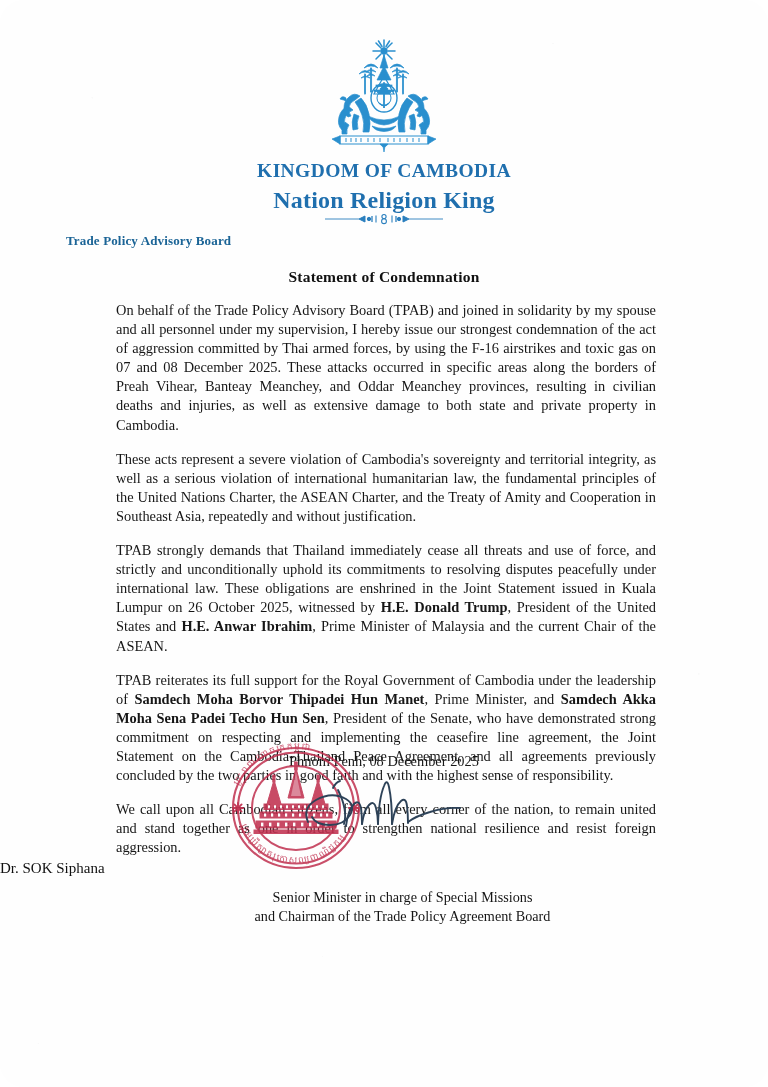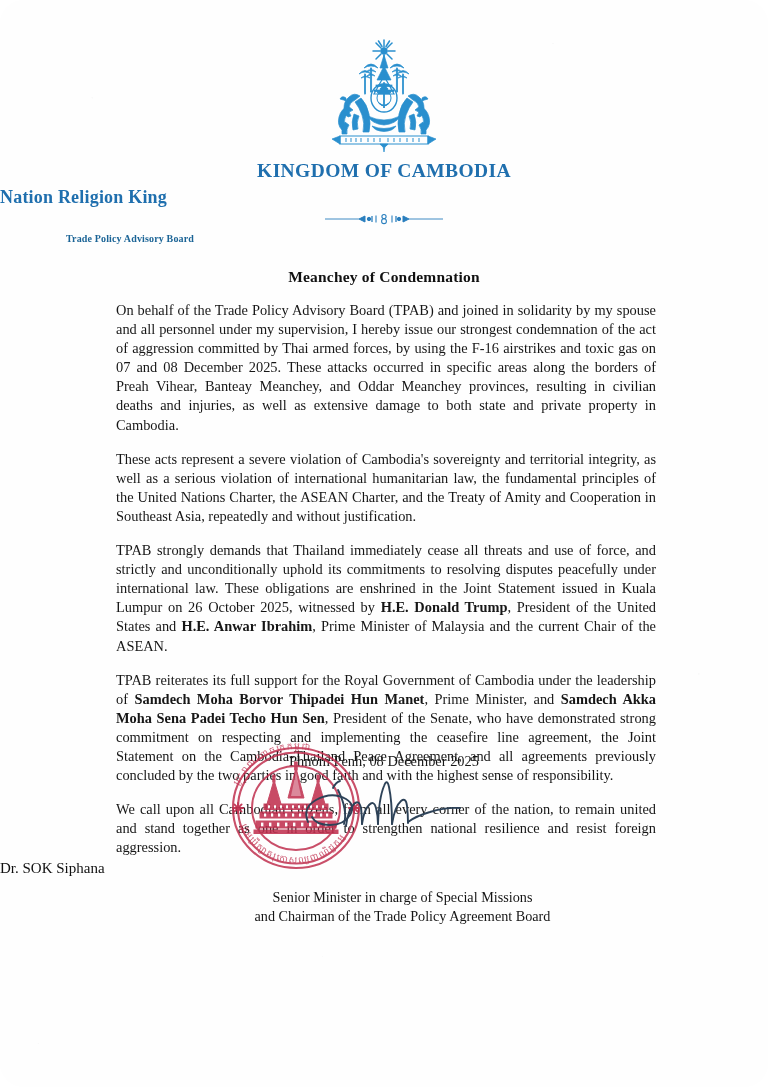--- a/index.html
+++ b/index.html
@@ -50,41 +50,41 @@
     font-weight: bold;
     font-size: 19.5px;
     letter-spacing: 0.4px;
     color: #1f6fae;
   }
   .nation-line {
     position: absolute;
     top: 187px;
     left: 0;
     right: 0;
-    text-align: left;
+    text-align: center;
     font-weight: bold;
-    font-size: 18px;
+    font-size: 24px;
     letter-spacing: 0.2px;
     color: #1f6fae;
   }
   .ornament-wrap {
     position: absolute;
     top: 212px;
     left: 0;
     right: 0;
     display: flex;
     justify-content: center;
   }
 
   .board-line {
     position: absolute;
     top: 233px;
     left: 66px;
     font-weight: bold;
-    font-size: 10px;
+    font-size: 13px;
     color: #1b6496;
     letter-spacing: 0.15px;
   }
 
   .doc-title {
     position: absolute;
     top: 268px;
     left: 0;
     right: 0;
     text-align: center;
@@ -289,21 +289,21 @@
         <line x1="57" y1="3.5" x2="57" y2="10.5" stroke-width="1.1"></line>
         <line x1="73" y1="3.5" x2="73" y2="10.5" stroke-width="1.1"></line>
         <circle cx="65" cy="4.6" r="2.1" fill="none" stroke-width="1.1"></circle>
         <circle cx="65" cy="9.2" r="2.4" fill="none" stroke-width="1.1"></circle>
       </g>
     </svg>
   </div>
 
   <div class="board-line">Trade Policy Advisory Board</div>
 
-  <div class="doc-title">Meanchey of Condemnation</div>
+  <div class="doc-title">Statement of Condemnation</div>
 
   <div class="body-block">
     <p class="para"><span>On behalf of the Trade Policy Advisory Board (TPAB) and joined in solidarity by my spouse and all personnel under my supervision, I hereby issue our strongest condemnation of the act of aggression committed by Thai armed forces, by using the F-16 airstrikes and toxic gas on 07 and 08 December 2025. These attacks occurred in specific areas along the borders of Preah Vihear, Banteay Meanchey, and Oddar Meanchey provinces, resulting in civilian deaths and injuries, as well as extensive damage to both state and private property in Cambodia.</span></p>
     <p class="para"><span>These acts represent a severe violation of Cambodia's sovereignty and territorial integrity, as well as a serious violation of international humanitarian law, the fundamental principles of the United Nations Charter, the ASEAN Charter, and the Treaty of Amity and Cooperation in Southeast Asia, repeatedly and without justification.</span></p>
     <p class="para"><span>TPAB strongly demands that Thailand immediately cease all threats and use of force, and strictly and unconditionally uphold its commitments to resolving disputes peacefully under international law. These obligations are enshrined in the Joint Statement issued in Kuala Lumpur on 26 October 2025, witnessed by </span><b>H.E. Donald Trump</b><span>, President of the United States and </span><b>H.E. Anwar Ibrahim</b><span>, Prime Minister of Malaysia and the current Chair of the ASEAN.</span></p>
     <p class="para"><span>TPAB reiterates its full support for the Royal Government of Cambodia under the leadership of </span><b>Samdech Moha Borvor Thipadei Hun Manet</b><span>, Prime Minister, and </span><b>Samdech Akka Moha Sena Padei Techo Hun Sen</b><span>, President of the Senate, who have demonstrated strong commitment on respecting and implementing the ceasefire line agreement, the Joint Statement on the Cambodia-Thailand Peace Agreement, and all agreements previously concluded by the two parties in good faith and with the highest sense of responsibility.</span></p>
     <p class="para"><span>We call upon all Cambodian citizens, from all every corner of the nation, to remain united and stand together as one in order to strengthen national resilience and resist foreign aggression.</span></p>
   </div>
 
   <div class="date-line">Phnom Penh, 08 December 2025</div>

